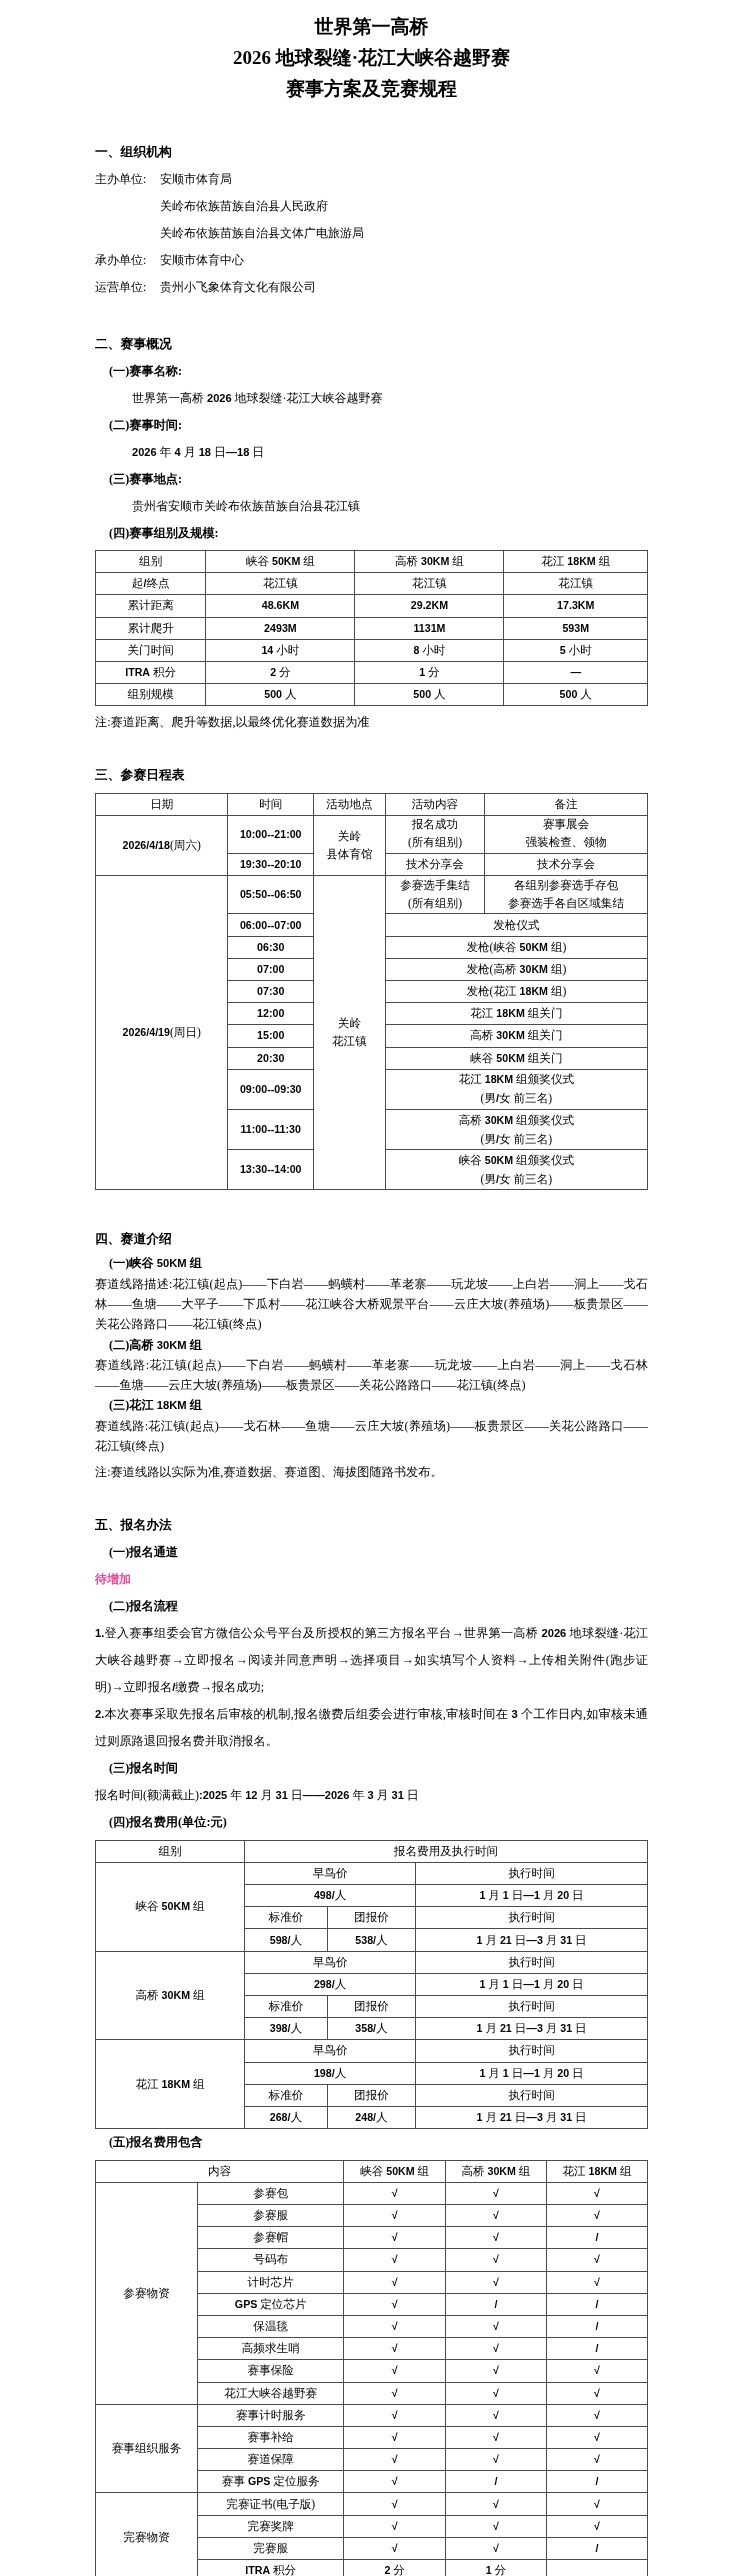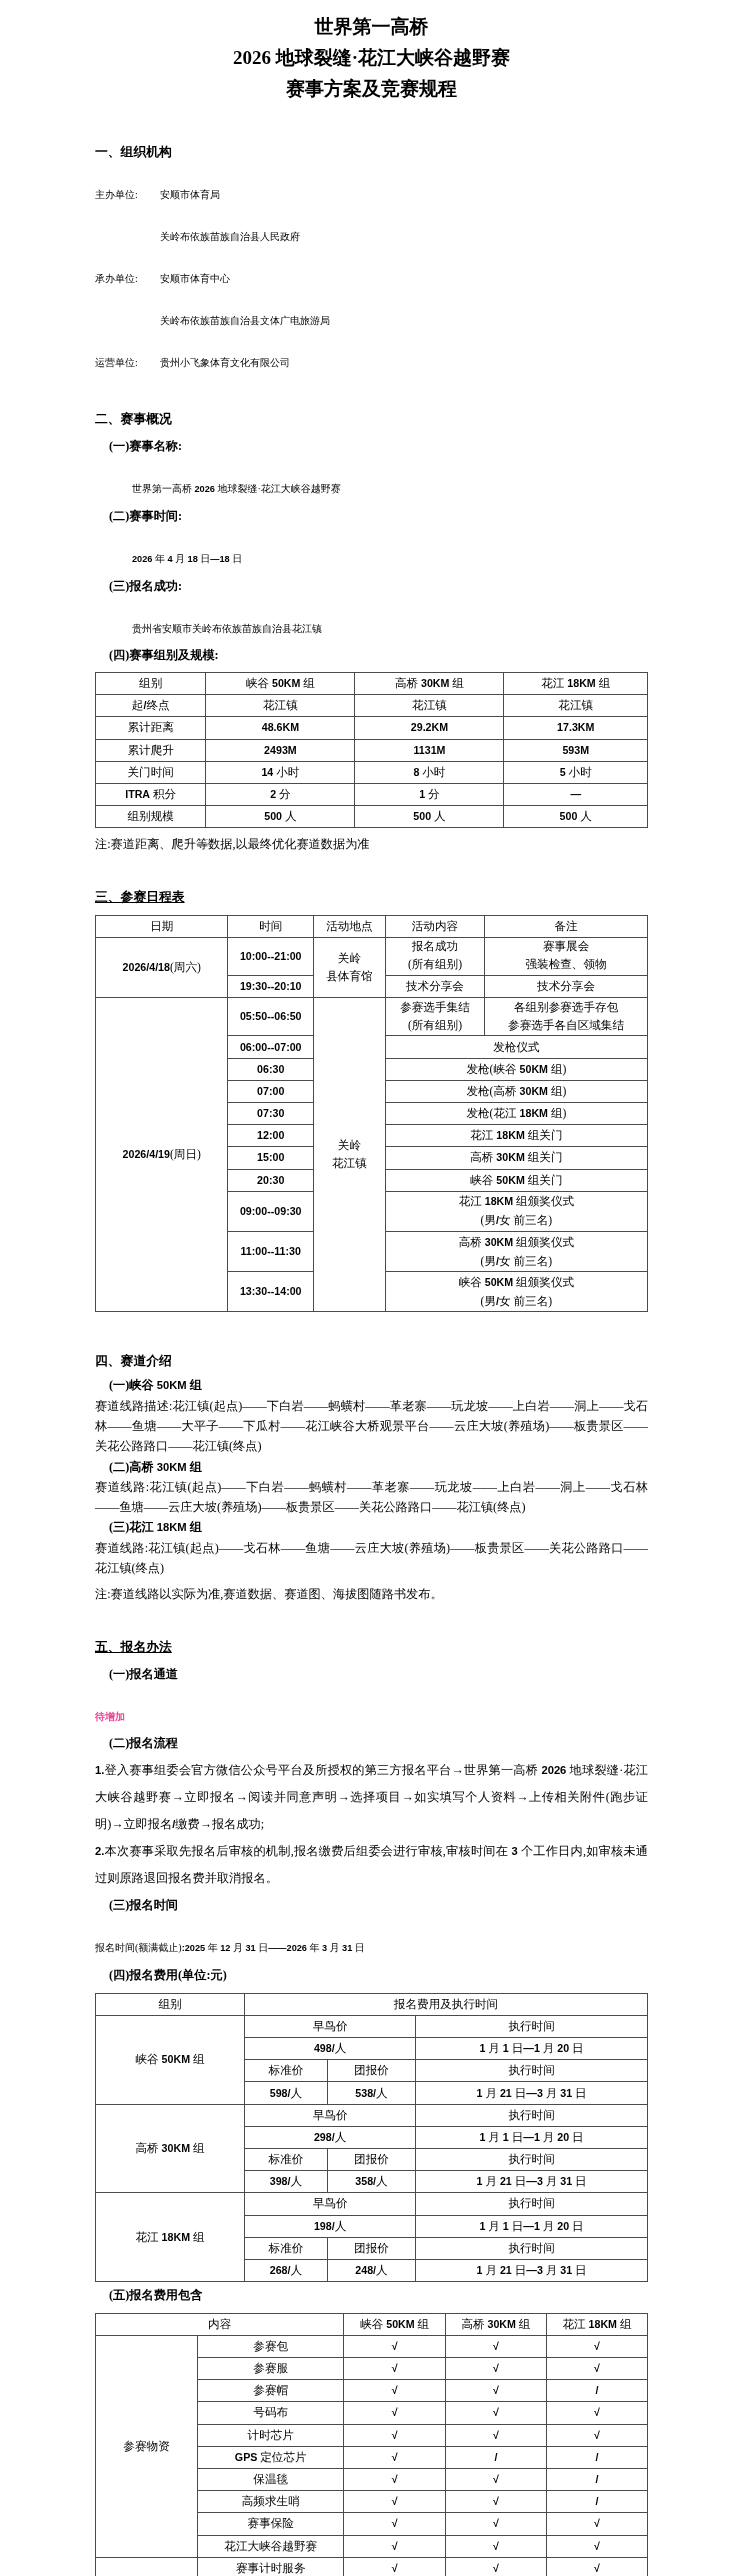--- a/index.html
+++ b/index.html
@@ -4,28 +4,28 @@
 <style>
   html,body{margin:0;padding:0;}
   body{
     width:743px;height:2576px;background:#ffffff;color:#000;
     font-family:"Liberation Serif","DejaVu Serif",serif;
     overflow:hidden;
   }
   .container{width:553px;margin:0 auto;padding-top:10.5px;}
   .title{ text-align:center;font-weight:bold;font-size:19px;line-height:31px;margin-bottom:34px;}
   .h1x{font-size:12.8px;font-weight:bold;line-height:28px;}
-  .line{font-size:10px;line-height:27px;margin-top:15px;}
+  .line{font-size:12px;line-height:27px;}
   .lbl{display:inline-block;width:65px;}
   .hang{padding-left:65px;font-family:Liberation Serif, serif;}
   .sub-h{font-size:12.2px;font-weight:bold;line-height:27px;padding-left:14px;}
   .val{padding-left:37px;}
   .red{color:#ec4899;font-weight:bold;}
   .mt50{margin-top:29px;}
-  .mt44{margin-top:25.6px;text-decoration:underline;}
+  .mt44{margin-top:25.6px;}
   .mt60{margin-top:35px;}
   .mt12{}
   table.doc-table{
     width:100%;border-collapse:collapse;table-layout:fixed;
     border:1.2px solid #3c3c3c;font-size:11.6px;margin-top:3.5px;
   }
   table.doc-table td,table.doc-table th{
     border:0.6px solid #4b4b4b;text-align:center;vertical-align:middle;
     height:20px;padding:0.6px 2.3px;font-weight:normal;overflow:hidden;
   }
@@ -48,36 +48,36 @@
     <div>2026 地球裂缝·花江大峡谷越野赛</div>
     <div>赛事方案及竞赛规程</div>
   </div>
 
   <div class="section">
     <div class="h1x">一、组织机构</div>
     <div class="line">
       <span class="lbl">主办单位:</span><span>安顺市体育局</span>
     </div>
     <div class="line hang">关岭布依族苗族自治县人民政府</div>
+    <div class="line hang">关岭布依族苗族自治县文体广电旅游局</div>
     <div class="line">
       <span class="lbl">承办单位:</span><span>安顺市体育中心</span>
     </div>
-    <div class="line hang">关岭布依族苗族自治县文体广电旅游局</div>
     <div class="line">
       <span class="lbl">运营单位:</span><span>贵州小飞象体育文化有限公司</span>
     </div>
   </div>
 
   <div class="section">
     <div class="h1x mt50">二、赛事概况</div>
     <div class="sub-h">(一)赛事名称:</div>
     <div class="line val">世界第一高桥 <b>2026</b> 地球裂缝·花江大峡谷越野赛</div>
     <div class="sub-h">(二)赛事时间:</div>
     <div class="line val"><b>2026</b> 年 <b>4</b> 月 <b>18</b> 日<b>—18</b> 日</div>
-    <div class="sub-h">(三)报名成功:</div>
+    <div class="sub-h">(三)赛事地点:</div>
     <div class="line val">贵州省安顺市关岭布依族苗族自治县花江镇</div>
     <div class="sub-h">(四)赛事组别及规模:</div>
 
     <table class="doc-table num-bold-scope">
       <colgroup>
           <col style="width:20%">
           <col style="width:27%">
           <col style="width:27%">
           <col style="width:26%">
         </colgroup>

